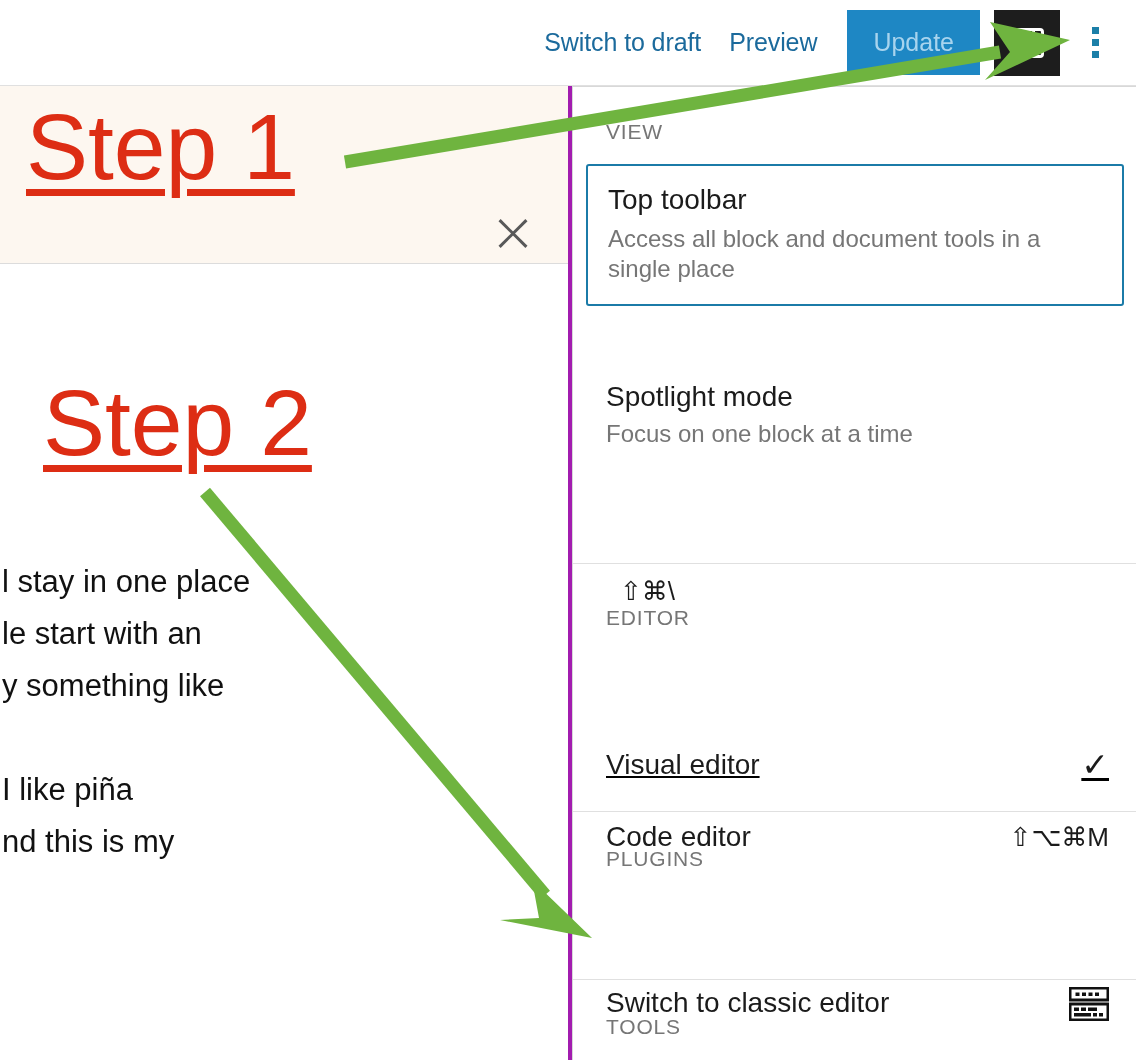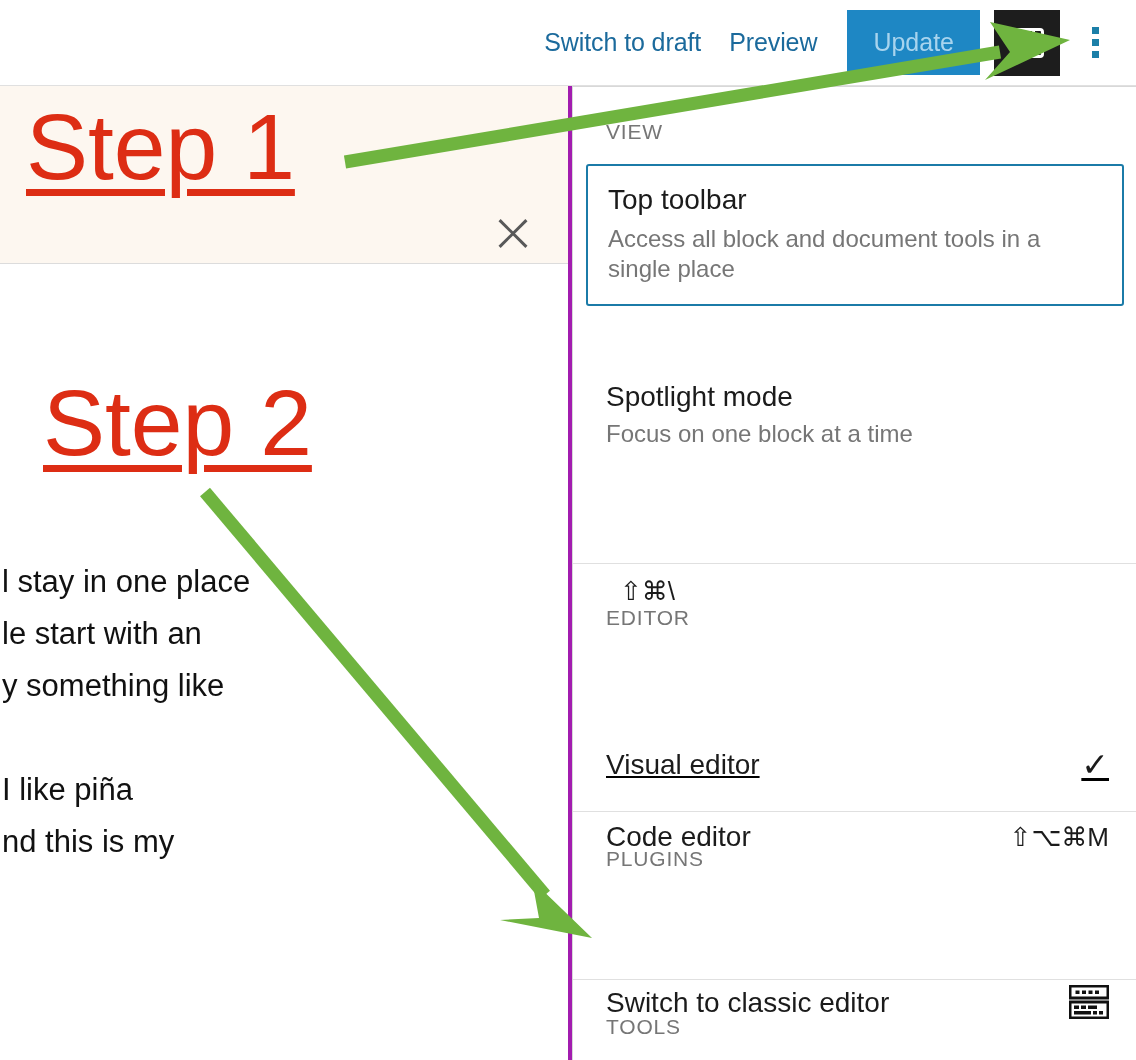--- a/index.html
+++ b/index.html
@@ -269,21 +269,21 @@
     padding: 16px 20px 20px 20px;
     background: #ffffff;
   }
   .item-toptoolbar .mi-desc { margin-top: 6px; }
 
   .item-spotlight  { top: 292px; }
   .item-fullscreen { top: 378px; }
   .item-distract   { top: 468px; }
   .item-visual     { top: 660px; align-items: center; text-decoration: underline; }
   .item-code       { top: 732px; align-items: flex-end; }
-  .item-classic    { top: 898px; align-items: flex-start; }
+  .item-classic    { top: 898px; align-items: flex-end; }
 
   
   .kbd-icon {
     flex: 0 0 auto;
     width: 40px;
     height: 34px;
     display: block;
   }
 
   

